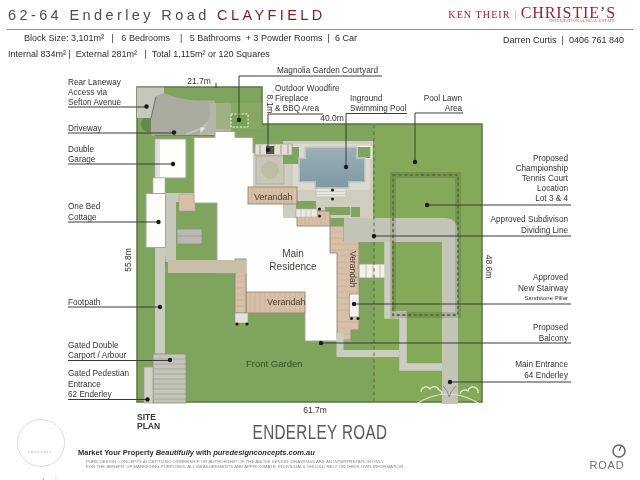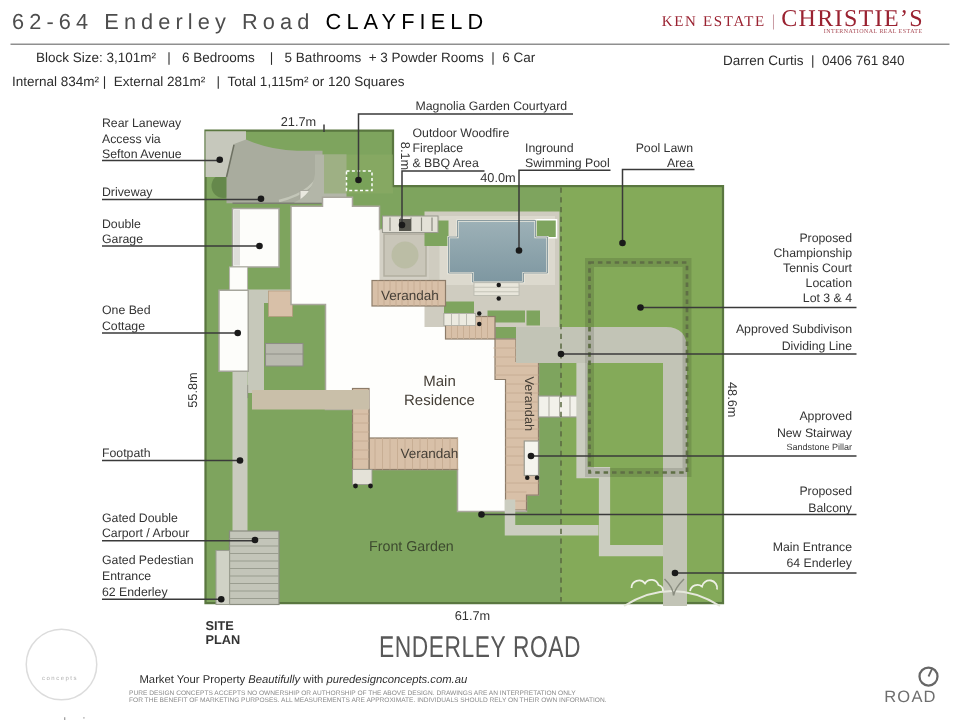--- a/index.html
+++ b/index.html
@@ -2,34 +2,34 @@
 <html><head>
 <meta charset="utf-8">
 <style>
   html,body{margin:0;padding:0;}
   body{width:640px;height:480px;position:relative;background:#ffffff;font-family:"Liberation Sans",sans-serif;overflow:hidden;}
   .abs{position:absolute;}
 </style>
 </head>
 <body>
 
-<div class="abs" style="left:8px;top:7px;font-size:14.5px;letter-spacing:3.4px;color:#4d4d4d;white-space:nowrap;">62-64 Enderley Road <span style="color:#000000;">CLAYFIELD</span></div>
+<div class="abs" style="left:8px;top:7px;font-size:14.5px;letter-spacing:3.4px;color:#4d4d4d;white-space:nowrap;">62-64 Enderley Road <span style="color:#7f1d1d;">CLAYFIELD</span></div>
 
 <div class="abs" style="right:24px;top:4px;font-family:'Liberation Serif',serif;color:#9a2231;white-space:nowrap;text-align:right;">
-  <span style="font-size:10px;letter-spacing:1.1px;">KEN ESTATE</span>
+  <span style="font-size:10px;letter-spacing:1.1px;">KEN THEIR</span>
   <span style="font-size:11px;color:#c08a93;">|</span>
   <span style="font-size:16px;letter-spacing:0.9px;text-align:right;">CHRISTIE’S</span>
 </div>
 <div class="abs" style="right:25px;top:18px;font-family:'Liberation Serif',serif;color:#a84a55;font-size:4px;letter-spacing:0.3px;white-space:nowrap;">INTERNATIONAL REAL ESTATE</div>
 
 <div class="abs" style="left:7px;right:7px;top:29px;height:1px;background:#8f8f8f;"></div>
 
 <div class="abs" style="left:24px;top:33px;font-size:9px;color:#2c2c2c;white-space:nowrap;">Block Size: 3,101m² &nbsp; | &nbsp; 6 Bedrooms &nbsp;&nbsp; | &nbsp; 5 Bathrooms &nbsp;+ 3 Powder Rooms &nbsp;| &nbsp;6 Car</div>
 
-<div class="abs" style="right:37px;top:35px;font-size:9px;color:#2c2c2c;white-space:nowrap;padding-left:24px;">Darren Curtis &nbsp;| &nbsp;0406 761 840</div>
+<div class="abs" style="right:16px;top:35px;font-size:9px;color:#2c2c2c;white-space:nowrap;padding-left:24px;">Darren Curtis &nbsp;| &nbsp;0406 761 840</div>
 
 <div class="abs" style="left:8px;top:49px;font-size:9px;color:#2c2c2c;white-space:nowrap;">Internal 834m² | &nbsp;External 281m² &nbsp; | &nbsp;Total 1,115m² or 120 Squares</div>
 
 <svg class="abs" style="left:0;top:0;" width="640" height="480" viewBox="0 0 640 480">
   <defs>
     <linearGradient id="poolw" x1="0" y1="0" x2="0" y2="1">
       <stop offset="0" stop-color="#9db1b7"></stop>
       <stop offset="1" stop-color="#7e97a1"></stop>
     </linearGradient>
   </defs>
@@ -396,21 +396,21 @@
     <text x="315" y="413" text-anchor="middle">61.7m</text>
   </g>
 </svg>
 
 <div class="abs" style="left:0;width:640px;top:421px;text-align:center;font-size:20px;letter-spacing:0.5px;color:#585858;transform:scaleX(0.76);">ENDERLEY ROAD</div>
 
 <div class="abs" style="left:17px;top:419px;width:46px;height:46px;border:1px solid #dcdcdc;border-radius:50%;"></div>
 <div class="abs" style="left:17px;top:435px;width:46px;text-align:center;font-size:10px;white-space:nowrap;margin-top:42px;"><b style="color:#7ab3d4;">pure</b><span style="color:#a3a3a3;">design</span></div>
 <div class="abs" style="left:17px;top:449px;width:46px;text-align:center;font-size:4px;color:#b0b0b0;letter-spacing:1px;">concepts</div>
 
-<div class="abs" style="left:93px;top:448px;font-size:7.5px;font-weight:normal;color:#2e2e2e;white-space:nowrap;">Market Your Property <i>Beautifully</i> with <i>puredesignconcepts.com.au</i></div>
+<div class="abs" style="left:78px;top:448px;font-size:7.5px;font-weight:bold;color:#2e2e2e;white-space:nowrap;">Market Your Property <i>Beautifully</i> with <i>puredesignconcepts.com.au</i></div>
 
 <div class="abs" style="left:86px;top:459px;font-size:4.4px;color:#8a8a8a;line-height:5.2px;white-space:nowrap;">PURE DESIGN CONCEPTS ACCEPTS NO OWNERSHIP OR AUTHORSHIP OF THE ABOVE DESIGN. DRAWINGS ARE AN INTERPRETATION ONLY<br>FOR THE BENEFIT OF MARKETING PURPOSES. ALL MEASUREMENTS ARE APPROXIMATE. INDIVIDUALS SHOULD RELY ON THEIR OWN INFORMATION.</div>
 
 <svg class="abs" style="left:588px;top:438px;" width="44" height="38" viewBox="0 0 44 38">
   <circle cx="31" cy="13" r="6" fill="none" stroke="#666" stroke-width="1.5"></circle>
   <line x1="31" y1="13" x2="33.5" y2="7.6" stroke="#666" stroke-width="1.2"></line>
 </svg>
 <div class="abs" style="left:581px;top:459px;width:52px;text-align:center;font-size:11px;letter-spacing:0.8px;color:#6e6e6e;">ROAD</div>
 
 </body></html>

